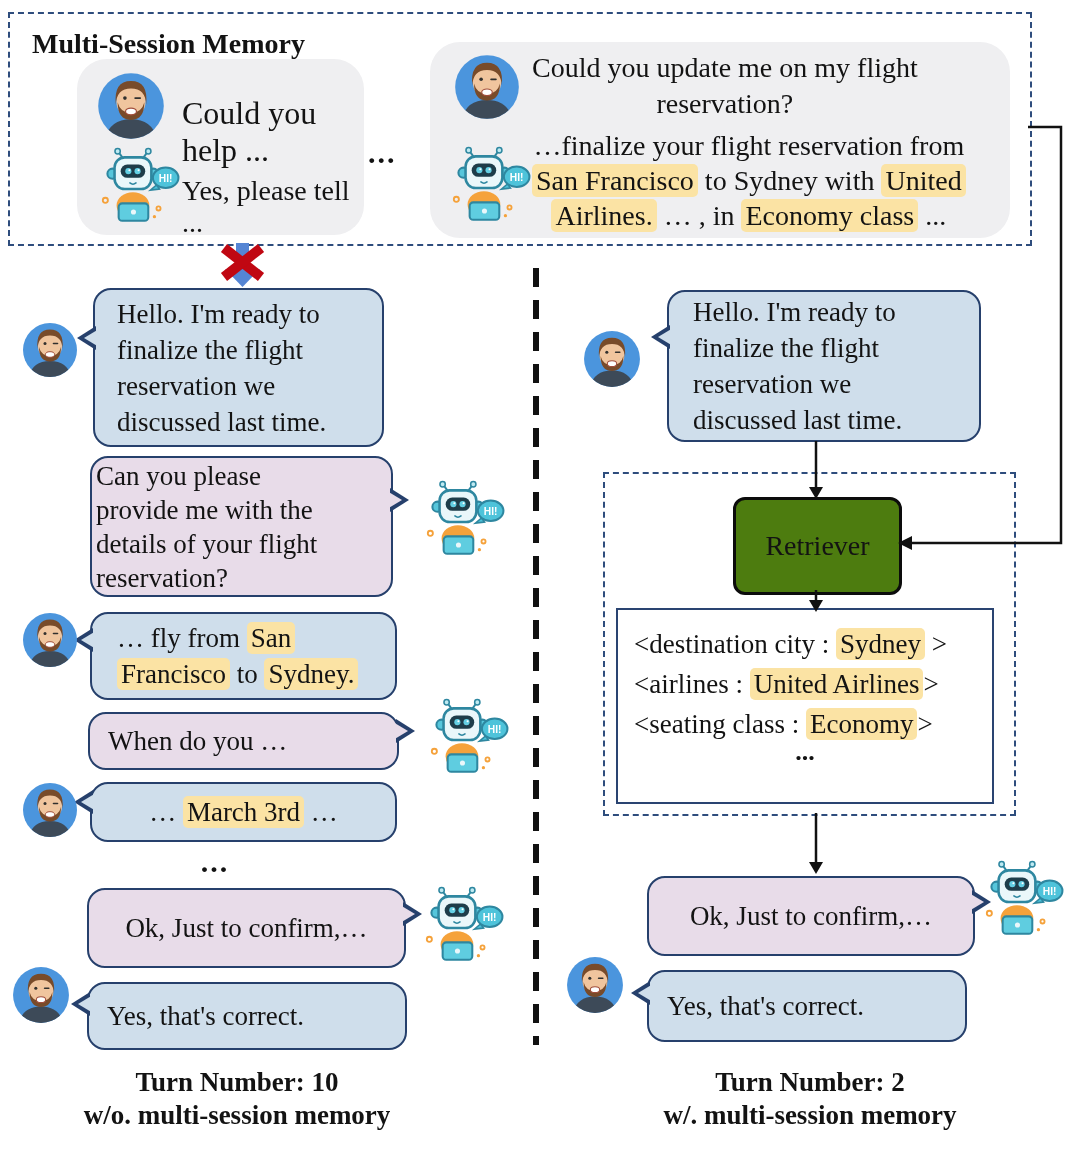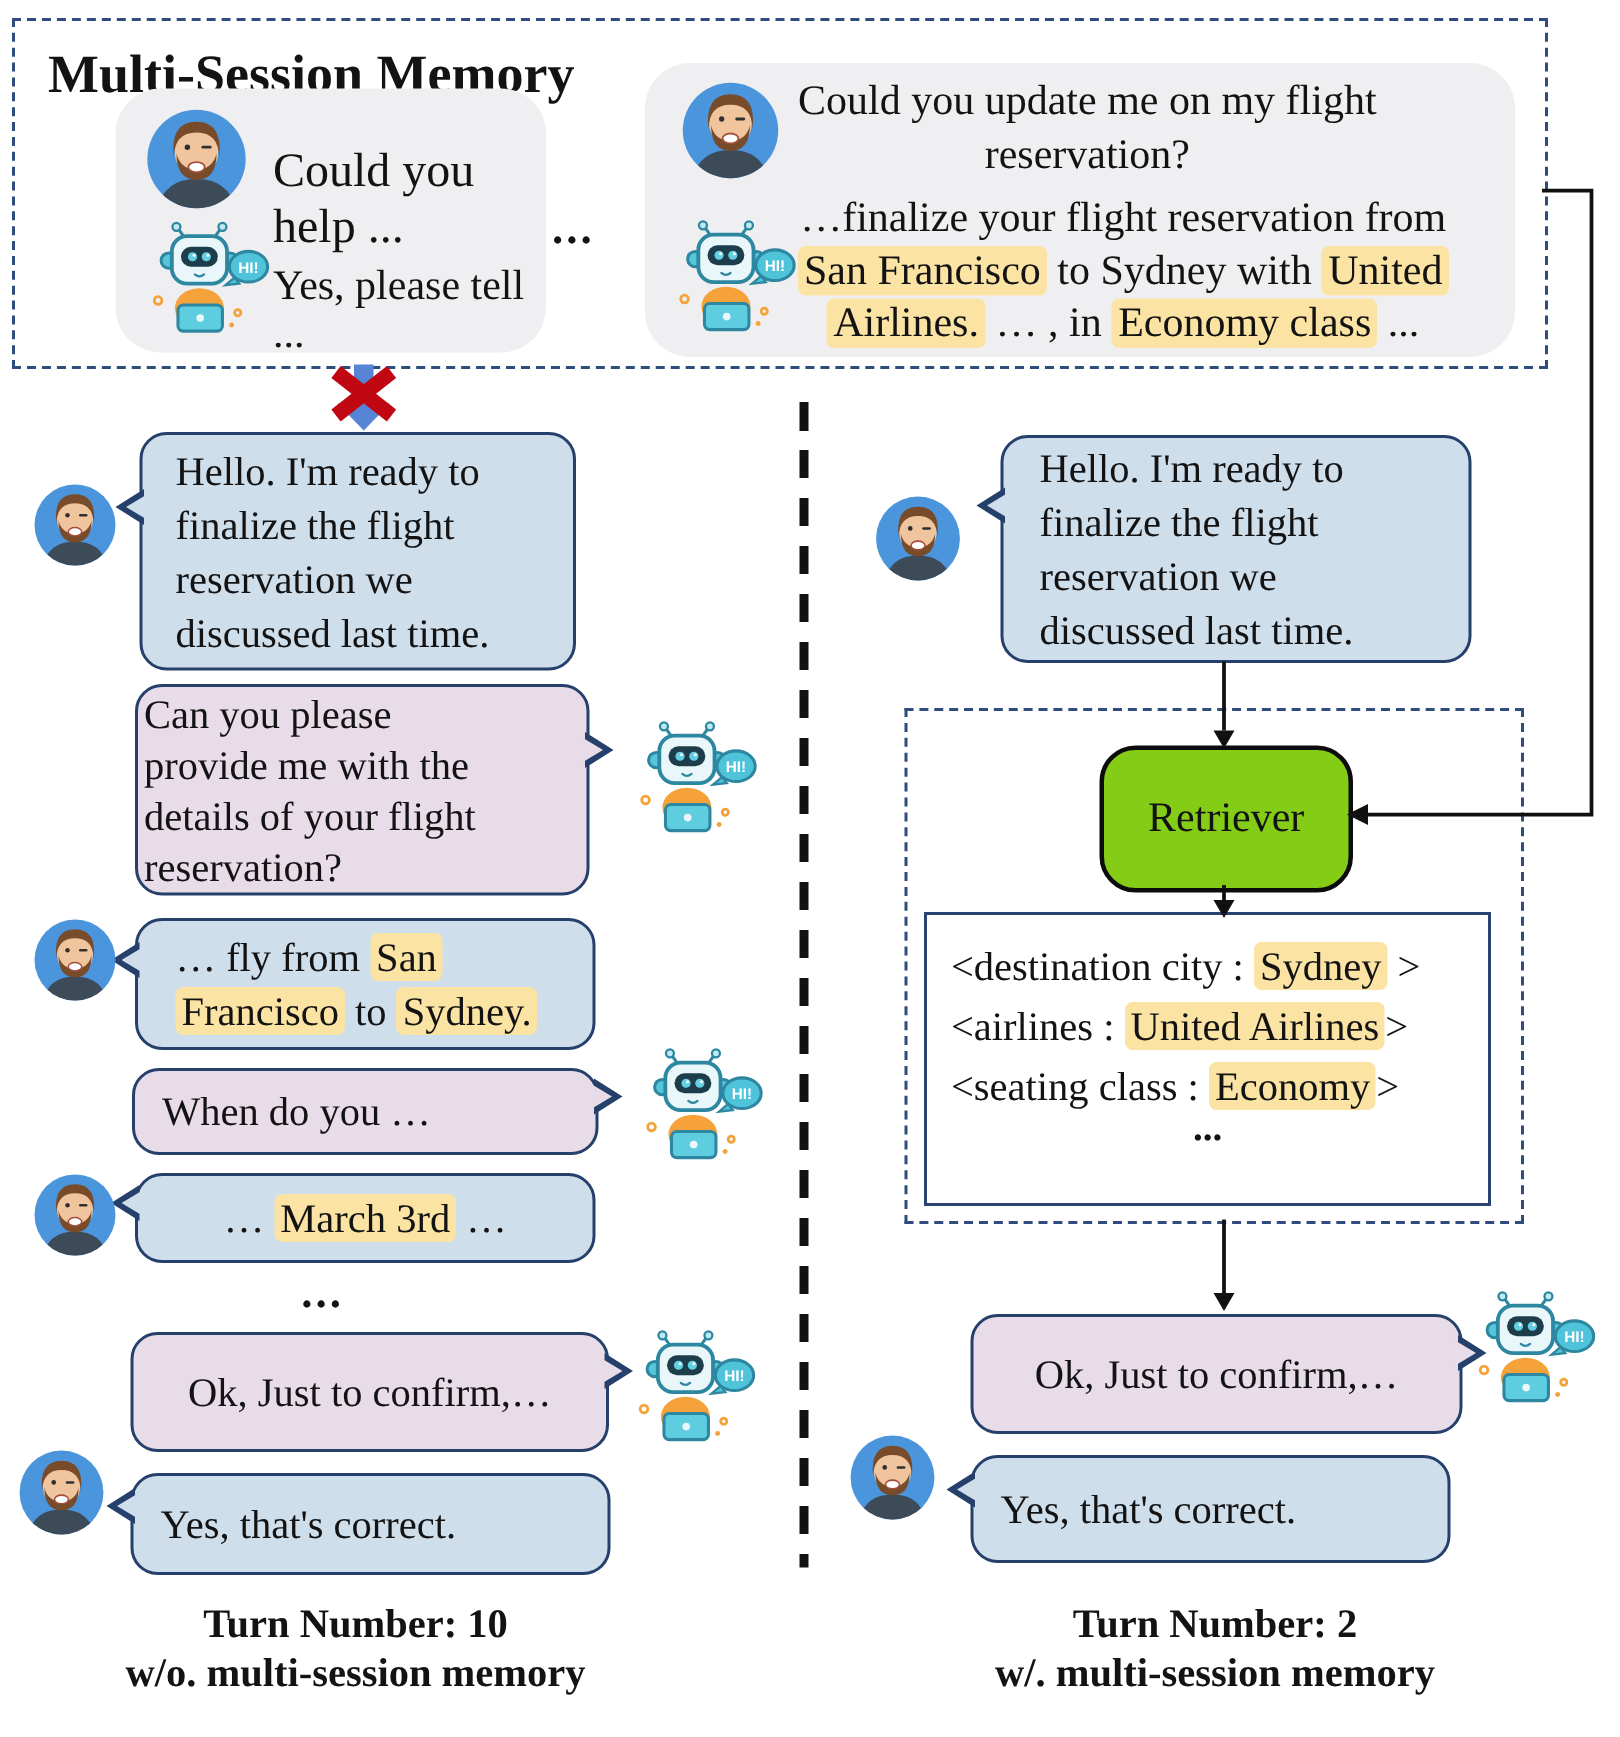--- a/index.html
+++ b/index.html
@@ -13,21 +13,21 @@
   }
   html,body{margin:0;padding:0;background:#ffffff;}
   .canvas{
     position:relative;width:1080px;height:1158px;background:#ffffff;overflow:hidden;
     font-family:"Liberation Serif","DejaVu Serif",serif;color:#131313;
   }
   .abs{position:absolute;}
   .overlay{position:absolute;left:0;top:0;width:1080px;height:1158px;pointer-events:none;z-index:4;}
   
   .memory-box{left:8px;top:12px;width:1020px;height:230px;border:2.5px dashed var(--dashnavy);background:#fff;z-index:1;}
-  .memory-title{left:22px;top:14px;font-size:36px;font-weight:bold;}
+  .memory-title{left:22px;top:14px;font-size:28px;font-weight:bold;}
   .gray-bubble{background:var(--grayfill);border-radius:30px;z-index:1;}
   
   .bubble{border:2.5px solid var(--navy);border-radius:18px;z-index:2;display:flex;align-items:center;}
   .bubble.user{background:var(--userfill);}
   .bubble.bot{background:var(--botfill);}
   .btext{font-size:27px;line-height:36px;}
   .center{justify-content:center;text-align:center;}
   .hl{background:var(--hl);border-radius:5px;padding:1px 4px;box-decoration-break:clone;-webkit-box-decoration-break:clone;}
   
   .tail-l::before{content:"";position:absolute;left:-18px;top:calc(30% - 11px);width:0;height:0;
@@ -36,21 +36,21 @@
     border-top:9px solid transparent;border-bottom:9px solid transparent;border-right:15px solid var(--userfill);}
   .tail-r::before{content:"";position:absolute;right:-18px;top:calc(30% - 11px);width:0;height:0;
     border-top:12px solid transparent;border-bottom:12px solid transparent;border-left:19px solid var(--navy);}
   .tail-r::after{content:"";position:absolute;right:-11px;top:calc(30% - 8px);width:0;height:0;
     border-top:9px solid transparent;border-bottom:9px solid transparent;border-left:15px solid var(--botfill);}
   
   .divider{left:533px;top:268px;width:6px;height:777px;z-index:1;
     background:repeating-linear-gradient(to bottom,var(--ink) 0 19px,transparent 19px 32px);}
   .dots{font-size:30px;font-weight:bold;letter-spacing:2px;}
   .dashed-box{border:2.5px dashed var(--dashnavy);background:transparent;z-index:1;}
-  .retriever{border:3px solid #0c0c0c;border-radius:24px;background:#84cc16;z-index:2;
+  .retriever{border:3px solid #0c0c0c;border-radius:12px;background:#4d7c0f;z-index:2;
     display:flex;align-items:center;justify-content:center;font-size:28px;}
   .facts-box{border:2.5px solid #2a4471;background:#ffffff;z-index:2;padding:14px 16px 0 16px;box-sizing:border-box;
     font-size:27px;line-height:40px;}
   .caption{font-weight:bold;font-size:27px;line-height:33px;text-align:center;z-index:2;}
   .avatar{z-index:3;}
   .avatar svg{width:100%;height:100%;display:block;}
 </style>
 </head>
 <body>
 

